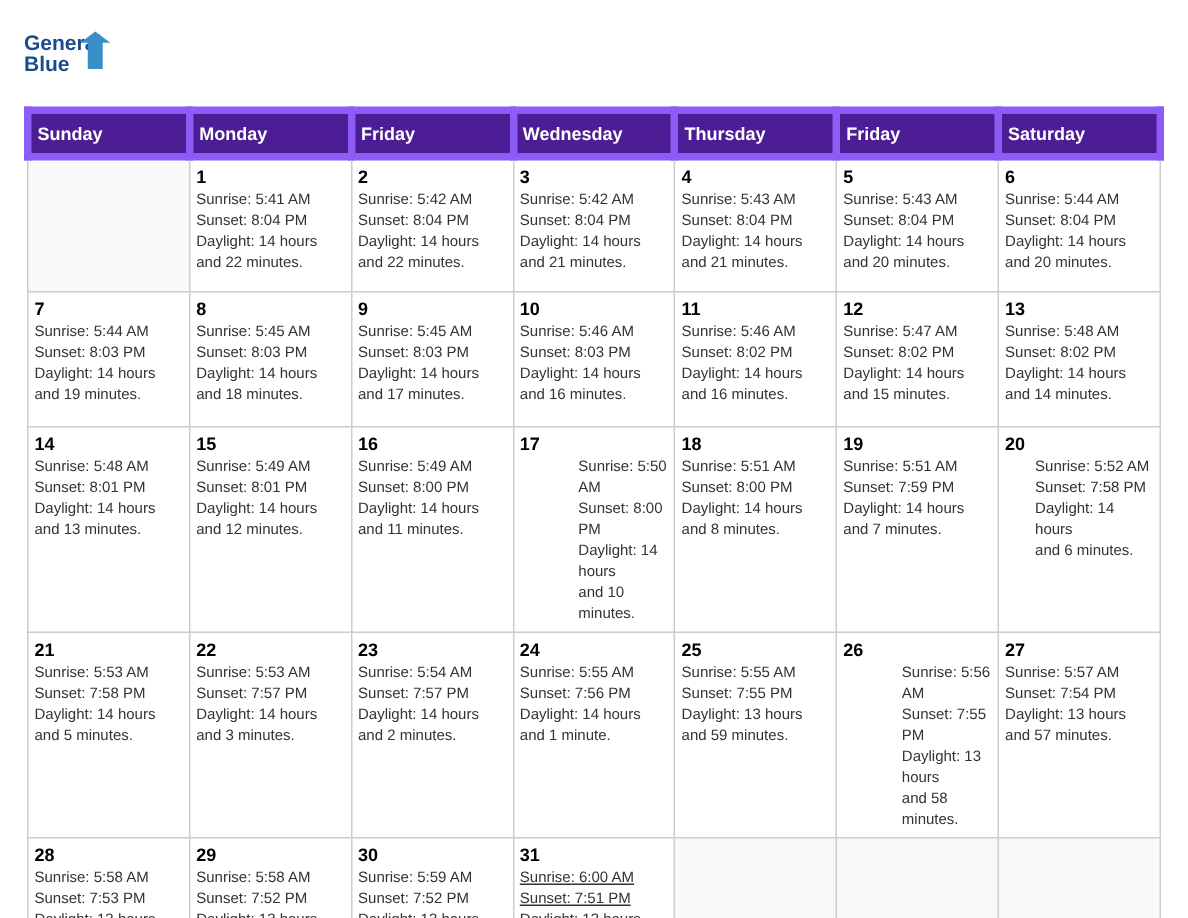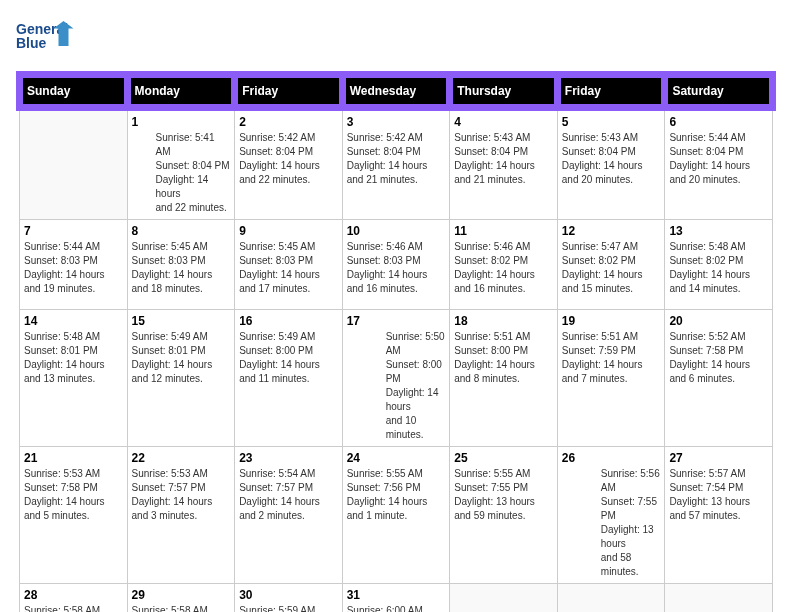--- a/index.html
+++ b/index.html
@@ -32,27 +32,27 @@
     .location {
       font-size: 14px;
       color: #555;
     }
     .calendar {
       width: 100%;
       border-collapse: collapse;
       font-size: 11px;
     }
     .calendar thead th {
-      background: #000000;
+      background: #4c1d95;
       color: white;
       padding: 6px 4px;
       text-align: left;
       font-size: 12px;
       font-weight: bold;
-      border: 7px solid #8b5cf6;
+      border: 5px solid #8b5cf6;
     }
     .calendar tbody td {
       border: 1px solid #ccc;
       vertical-align: top;
       padding: 4px;
       width: calc(100% / 7);
       height: 90px;
     }
     .day-number {
       font-weight: bold;
@@ -96,21 +96,21 @@
         <th>Thursday</th>
         <th>Friday</th>
         <th>Saturday</th>
       </tr>
   </thead>
   <tbody id="calendar-body">
   <tr>
         <td class="empty-cell"></td>
         <td>
           <span class="day-number">1</span>
-          <div class="day-info" style="white-space: pre-line; margin-left: 24px;">Sunrise: 5:41 AM
+          <div class="day-info" style="white-space: pre-line;">Sunrise: 5:41 AM
 Sunset: 8:04 PM
 Daylight: 14 hours
 and 22 minutes.</div>
         </td>
         <td>
           <span class="day-number">2</span>
           <div class="day-info" style="white-space: pre-line;">Sunrise: 5:42 AM
 Sunset: 8:04 PM
 Daylight: 14 hours
 and 22 minutes.</div>
@@ -233,21 +233,21 @@
         </td>
         <td>
           <span class="day-number">19</span>
           <div class="day-info" style="white-space: pre-line;">Sunrise: 5:51 AM
 Sunset: 7:59 PM
 Daylight: 14 hours
 and 7 minutes.</div>
         </td>
         <td>
           <span class="day-number">20</span>
-          <div class="day-info" style="white-space: pre-line;">Sunrise: 5:52 AM
+          <div class="day-info" style="white-space: pre-line; margin-left: 20px;">Sunrise: 5:52 AM
 Sunset: 7:58 PM
 Daylight: 14 hours
 and 6 minutes.</div>
         </td>
       </tr>
       <tr>
         <td>
           <span class="day-number">21</span>
           <div class="day-info" style="white-space: pre-line;">Sunrise: 5:53 AM
 Sunset: 7:58 PM

